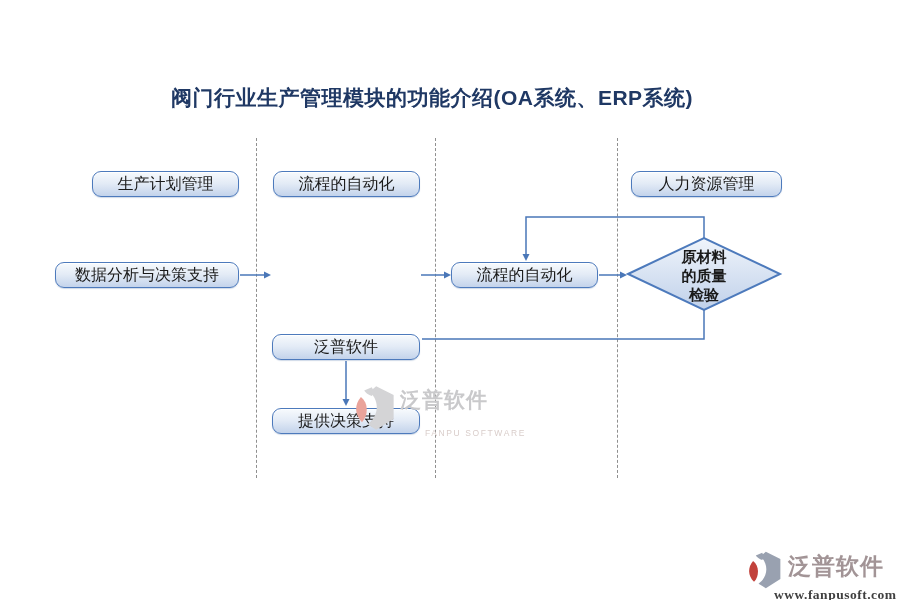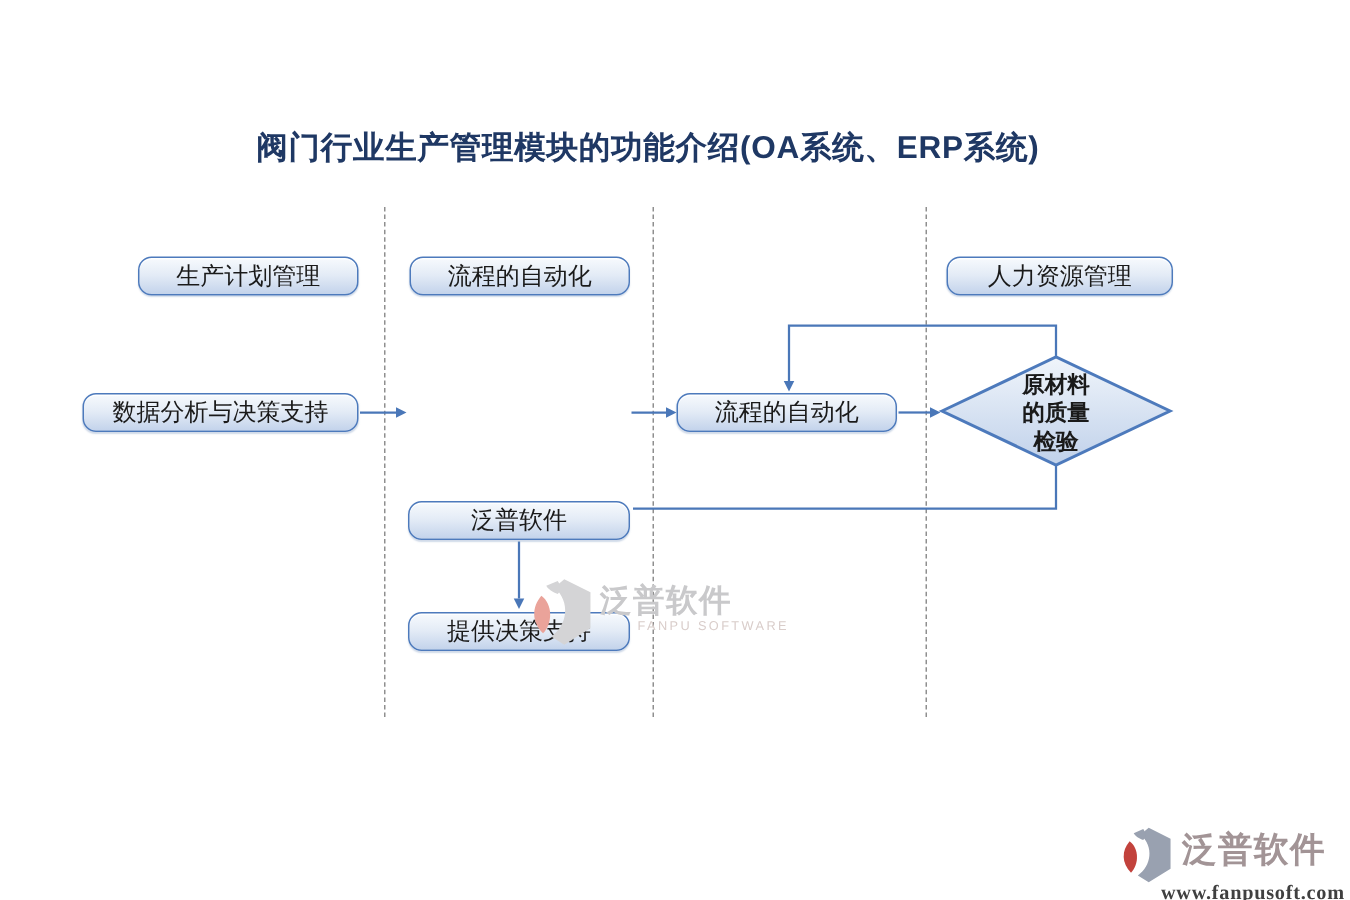--- a/index.html
+++ b/index.html
@@ -43,21 +43,21 @@
   }
 
   
   .watermark{position:absolute;left:350px;top:383px;width:140px;height:56px;}
   .watermark .brand{
     position:absolute;left:50px;top:3px;
     font-size:21px;color:#c9c9cb;letter-spacing:1px;font-weight:600;
     white-space:nowrap;
   }
   .watermark .brand-sub{
-    position:absolute;left:52px;top:29px;
+    position:absolute;left:52px;top:45px;
     font-size:8.5px;color:#d9cdca;letter-spacing:1.6px;
     white-space:nowrap;
     padding-left:23px;
   }
 
   
   .footer-logo{position:absolute;left:744px;top:549px;width:150px;height:46px;}
   .footer-logo .brand{
     position:absolute;left:44px;top:2px;
     font-size:23px;color:#a29496;letter-spacing:1px;font-weight:bold;

